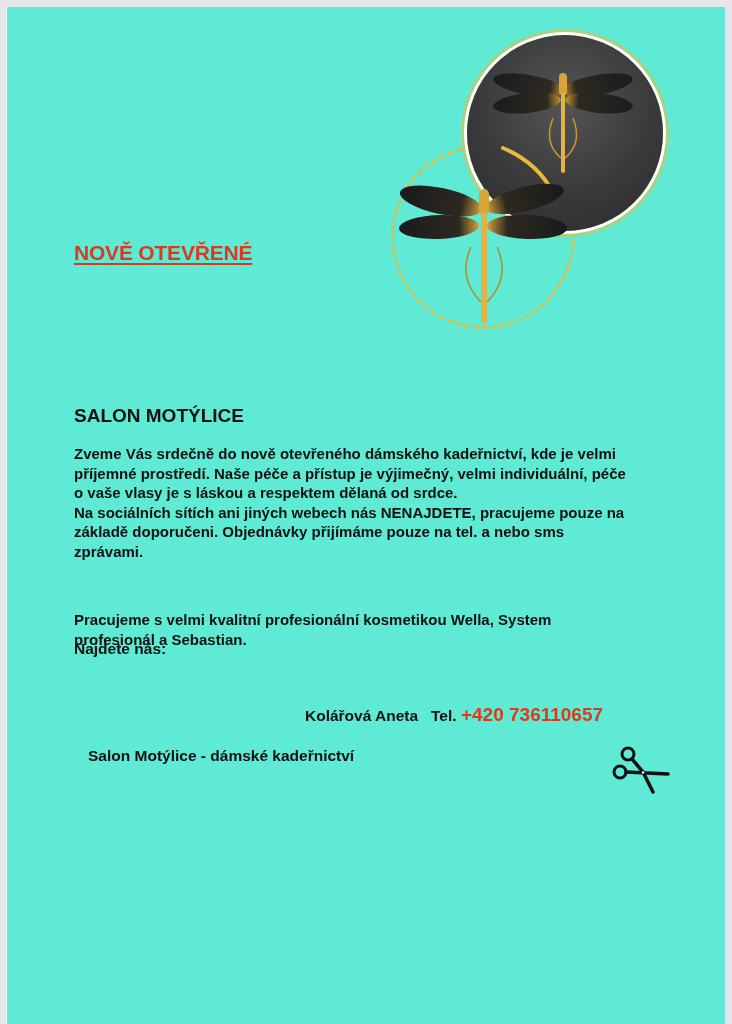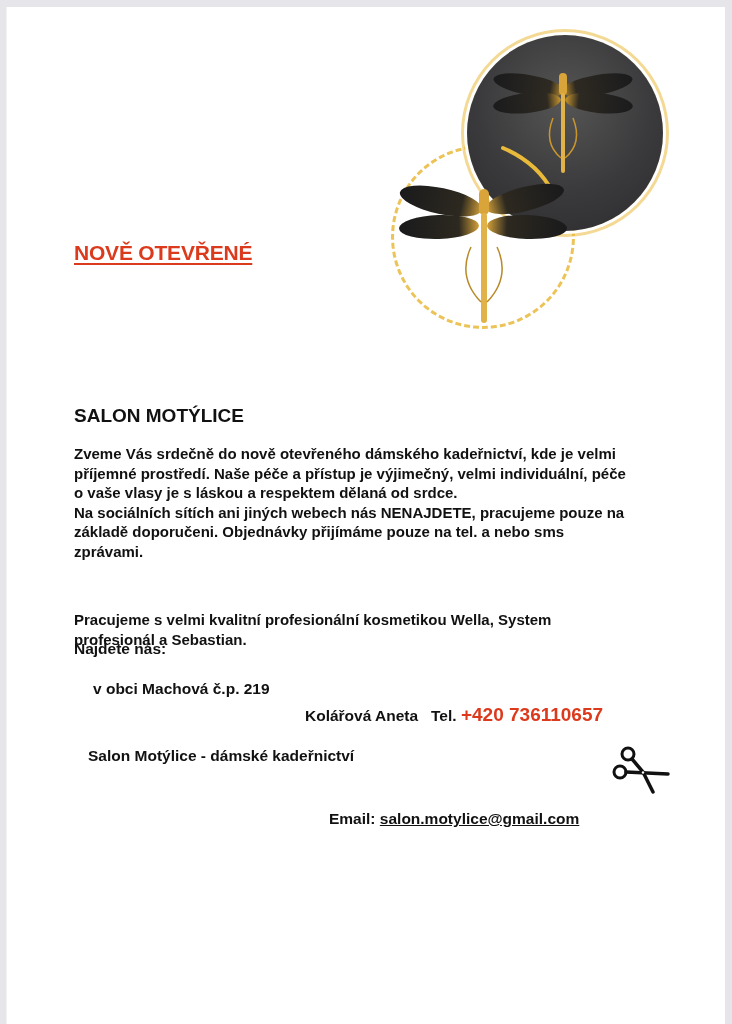--- a/index.html
+++ b/index.html
@@ -4,21 +4,21 @@
   <style>
     html, body { margin: 0; padding: 0; }
     body {
       width: 732px; height: 1024px;
       background: #e6e6ea;
       position: relative; overflow: hidden;
       font-family: "Liberation Sans", sans-serif;
     }
     .page {
       position: absolute; left: 6px; top: 7px; right: 7px; bottom: 0;
-      background: #ffffff;
+      background: #5eead4;
       border-left: 1px solid #f2f2f4;
     }
     .abs { position: absolute; white-space: nowrap; }
     .headline {
       color: #dc3a1c; font-weight: bold; font-size: 21px;
       text-decoration: underline; text-decoration-thickness: 2px;
       text-underline-offset: 3px; letter-spacing: -0.2px;
     }
     .t { color: #111; font-weight: bold; font-size: 15.5px; }
     .salon-title { font-size: 19px; color: #111; font-weight: bold; }
@@ -110,35 +110,30 @@
 o vaše vlasy je s láskou a respektem dělaná od srdce.
  Na sociálních sítích ani jiných webech nás NENAJDETE, pracujeme pouze na
 základě doporučeni. Objednávky přijímáme pouze na tel. a nebo sms
 zprávami.</div>
 
   <div class="para" style="top:603px;">Pracujeme s velmi kvalitní profesionální kosmetikou Wella, System
 profesionál a Sebastian.</div>
 
   <div class="abs t" style="left:67px; top:633px;">Najdete nás:</div>
 
-  <div class="abs t" style="left:86px; top:673px;">v obci Machová č.p. 219</div>
 
   <div class="abs t" style="left:298px; top:697px;">
     <span>Kolářová Aneta</span>&nbsp;&nbsp;&nbsp;<span>Tel.</span>
     <span class="phone">+420 736110657</span>
   </div>
 
   <div class="abs t" style="left:81px; top:740px;text-align:center;">Salon Motýlice - dámské kadeřnictví</div>
 
   <svg class="abs" style="left:603px; top:737px;" width="62" height="52" viewBox="0 0 62 52">
     <circle cx="18" cy="10" r="6" fill="none" stroke="#111" stroke-width="3"></circle>
     <circle cx="10" cy="28" r="6" fill="none" stroke="#111" stroke-width="3"></circle>
     <path d="M22 15 L33 28 L43 48" stroke="#111" stroke-width="3.5" fill="none" stroke-linecap="round"></path>
     <path d="M16 28 L58 30" stroke="#111" stroke-width="3.5" fill="none" stroke-linecap="round"></path>
     <circle cx="33" cy="28.5" r="1.2" fill="#fff"></circle>
   </svg>
 
-  <div class="abs t" style="left:322px; top:803px;">
-    <span>Email:</span>
-    <a class="email-link">salon.motylice@gmail.com</a>
-  </div>
 
 </div>
 
 </body></html>

